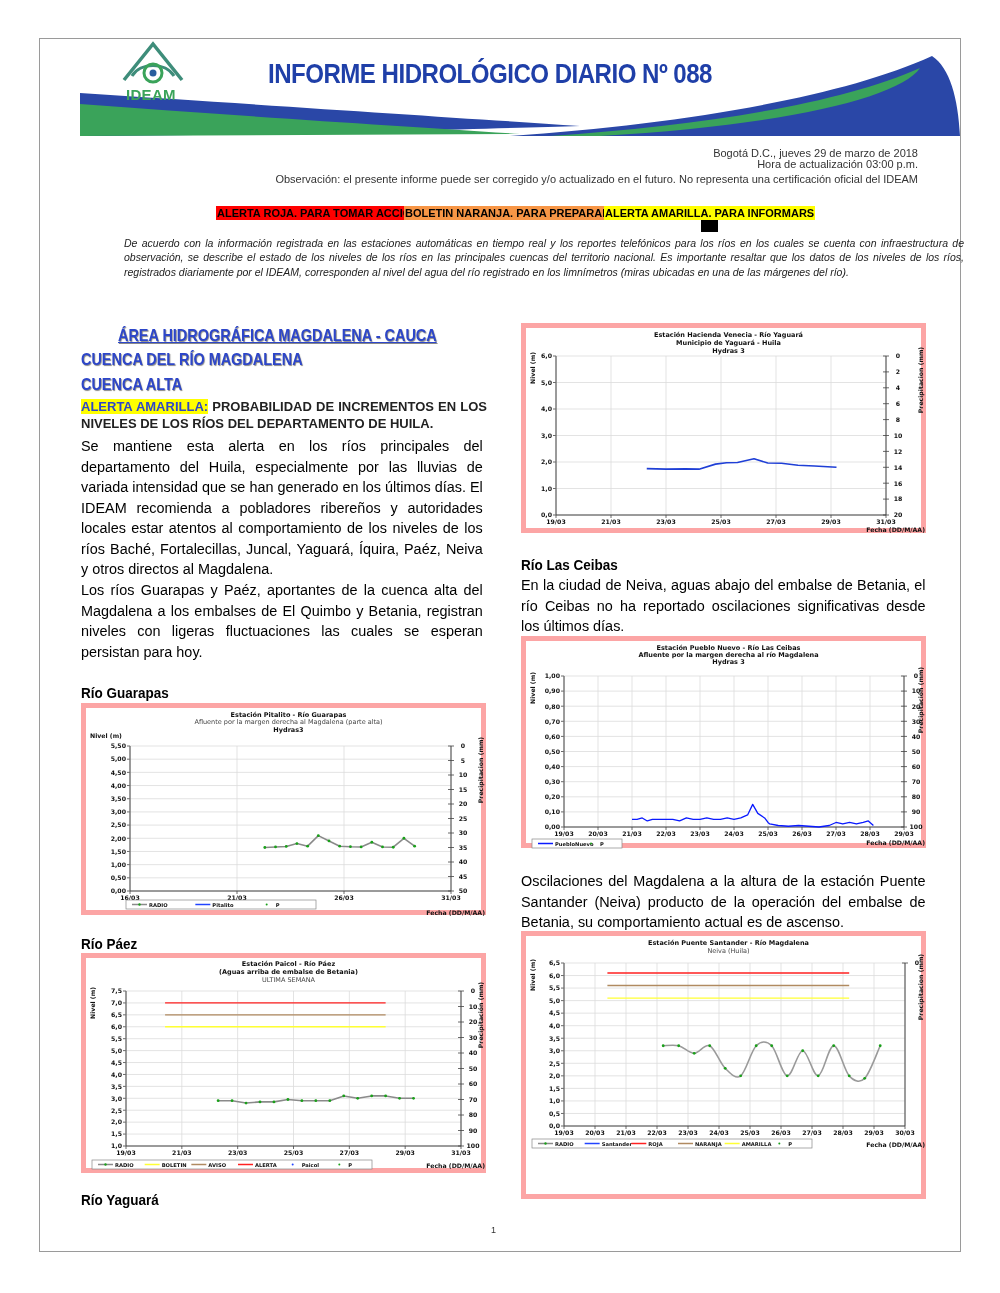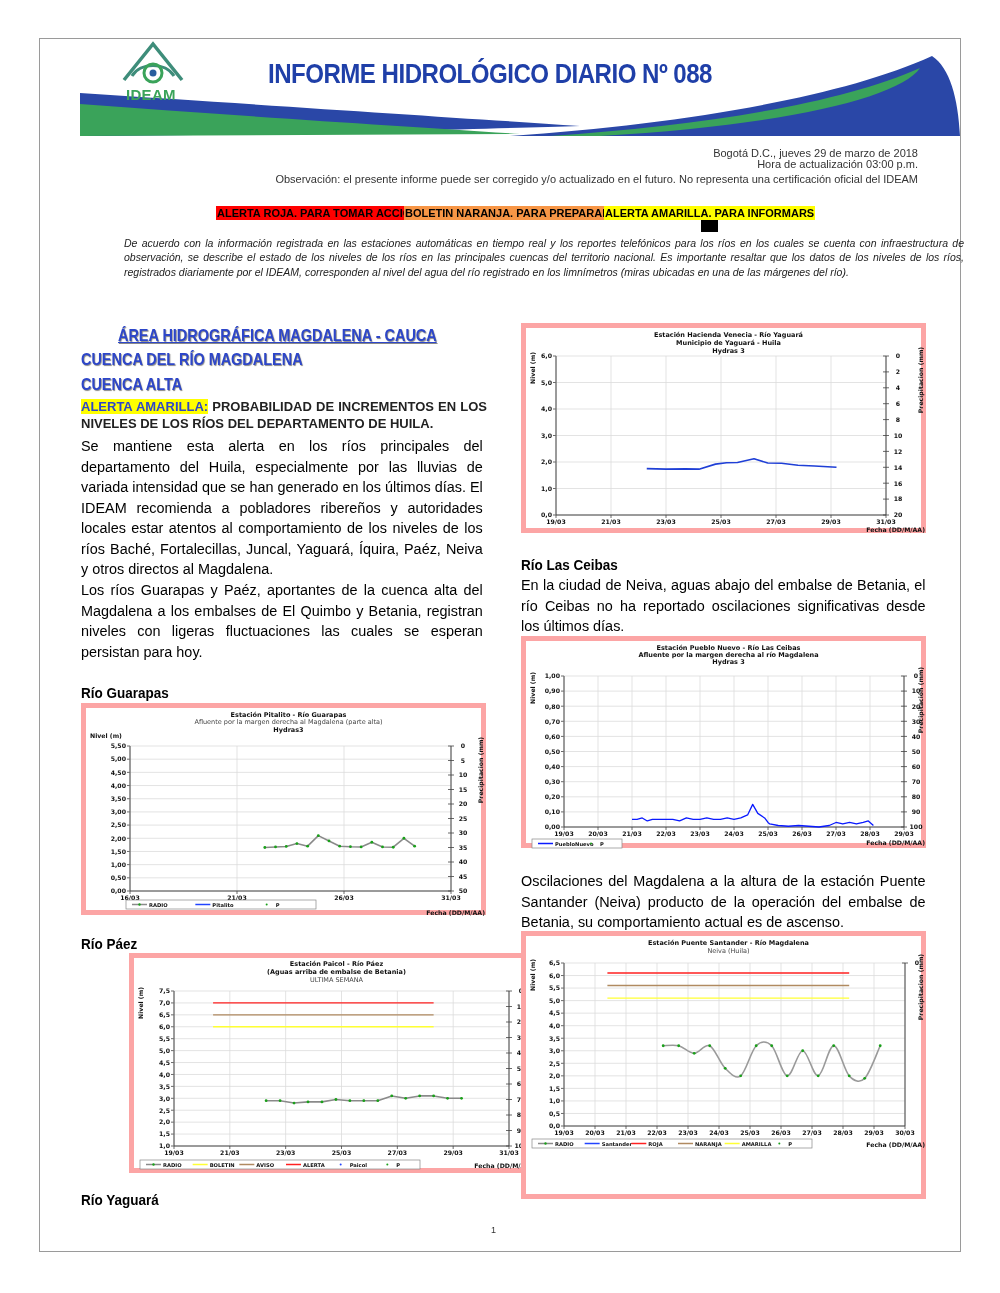--- a/index.html
+++ b/index.html
@@ -188,21 +188,21 @@
         <text x="63" y="198.5" font-size="5.2" fill="#111" text-anchor="start" font-weight="bold">RADIO</text>
         <line x1="109.33333333333334" x2="124.33333333333334" y1="196.5" y2="196.5" stroke="#2244ff" stroke-width="1.5"></line>
         <text x="126.33333333333334" y="198.5" font-size="5.2" fill="#111" text-anchor="start" font-weight="bold">Pitalito</text>
         <circle cx="180.66666666666669" cy="196.5" r="1" fill="#1aa01a"></circle>
         <text x="189.66666666666669" y="198.5" font-size="5.2" fill="#111" text-anchor="start" font-weight="bold">P</text>
       </g>
     </svg>
   </div>
 
 <div class="col river-h" style="left:81px;top:935px;">Río Páez</div>
-<div class="chart-box" id="chart-paez" style="left:81px;top:953px;width:405px;height:220px;margin-left:48px;">
+<div class="chart-box" id="chart-paez" style="left:81px;top:953px;width:405px;height:220px;">
     <svg width="405" height="220" viewBox="0 0 405 220">
       <text x="202.5" y="8" font-size="6.5" fill="#111" text-anchor="middle" font-weight="bold">Estación Paicol  - Río Páez</text>
       <text x="202.5" y="16" font-size="6.5" fill="#111" text-anchor="middle" font-weight="bold">(Aguas arriba de embalse de Betania)</text>
       <text x="202.5" y="24" font-size="6.5" fill="#444" text-anchor="middle" font-weight="normal">ULTIMA SEMANA</text>
       <line x1="40" x2="375" y1="188" y2="188" stroke="#dcdcdc" stroke-width="0.8"></line>
       <line x1="37" x2="40" y1="188" y2="188" stroke="#444" stroke-width="0.8"></line>
       <text x="36" y="190.3" font-size="6.2" fill="#111" text-anchor="end" font-weight="bold">1,0</text>
       <line x1="40" x2="375" y1="176.07692307692307" y2="176.07692307692307" stroke="#dcdcdc" stroke-width="0.8"></line>
       <line x1="37" x2="40" y1="176.07692307692307" y2="176.07692307692307" stroke="#444" stroke-width="0.8"></line>
       <text x="36" y="178.37692307692308" font-size="6.2" fill="#111" text-anchor="end" font-weight="bold">1,5</text>

